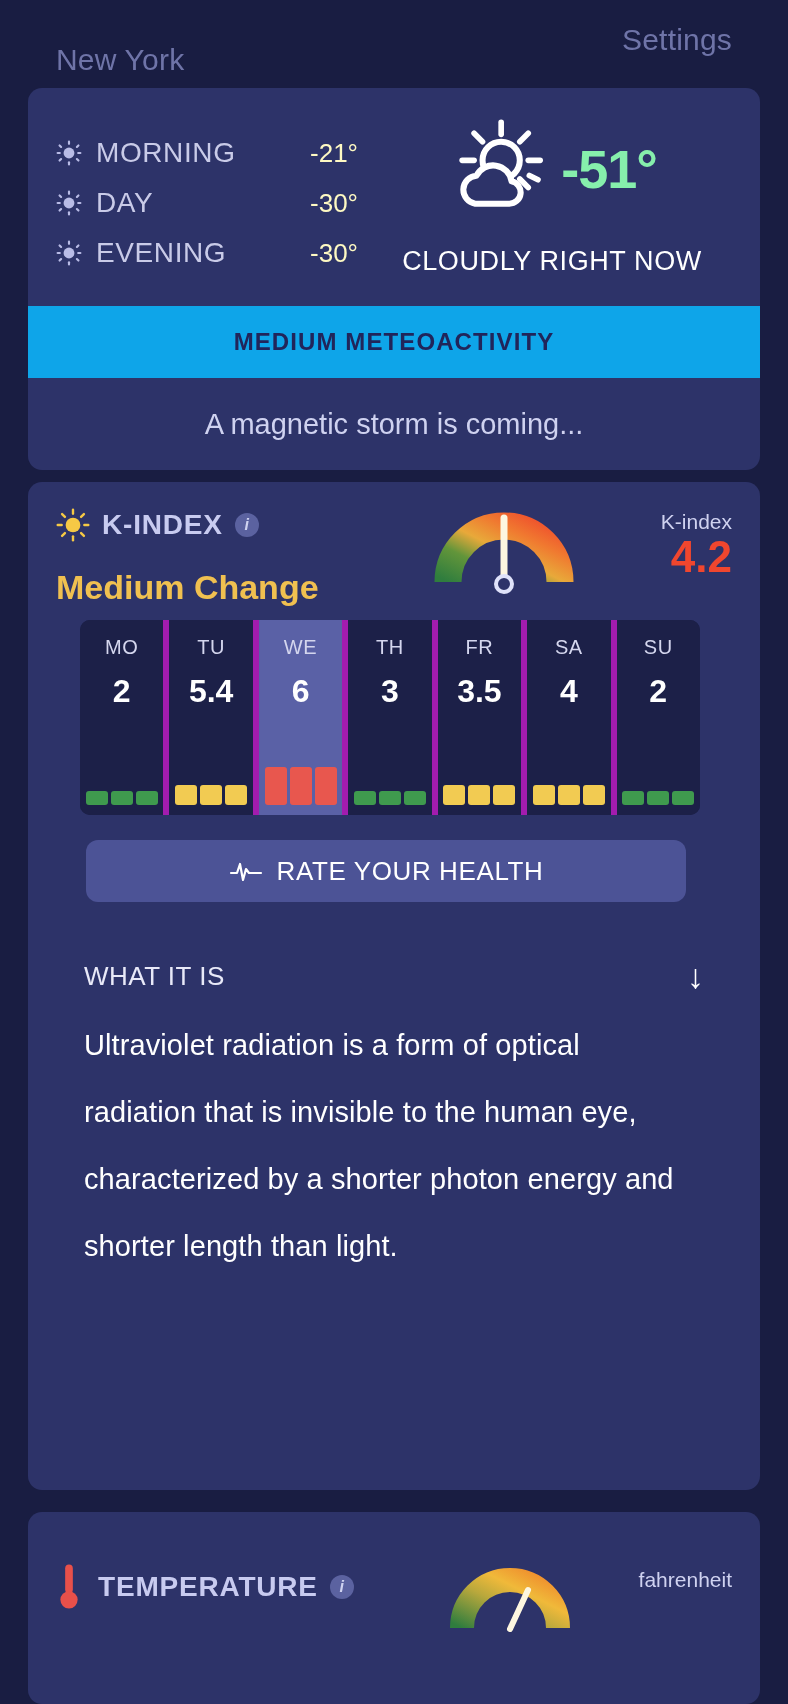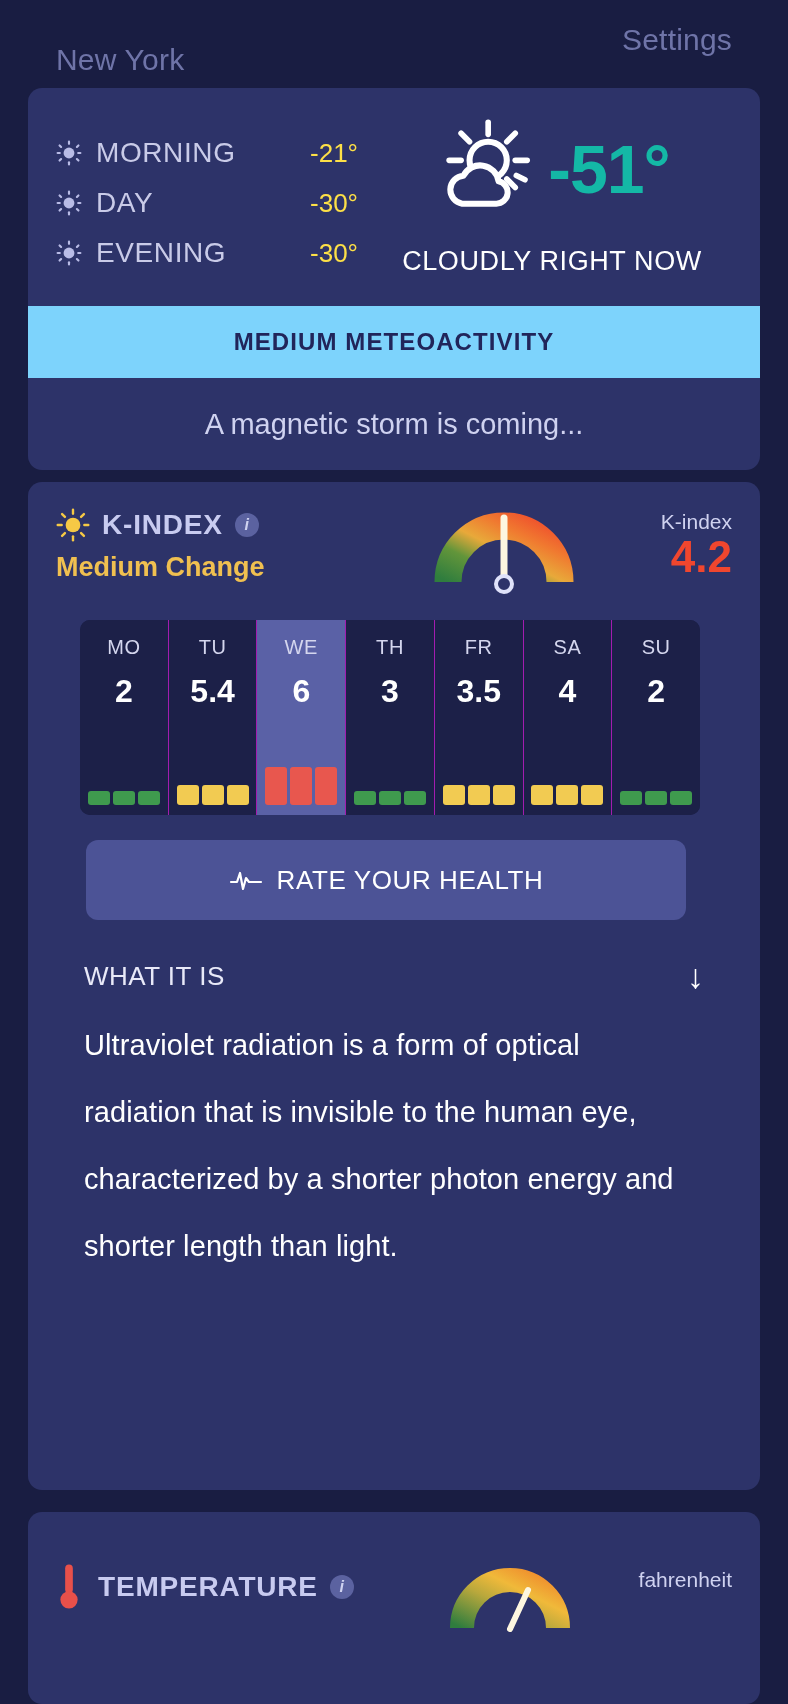--- a/index.html
+++ b/index.html
@@ -73,57 +73,57 @@
     flex: 0 0 auto;
   }
   .part-row .plabel {
     font-size: 28px;
     color: #c9cbe8;
     letter-spacing: .6px;
     flex: 1 1 auto;
   }
   .part-row .pval {
     font-size: 26px;
-    color: #fde047;
+    color: #fef9c3;
     text-align: right;
     min-width: 66px;
   }
   .weather-right {
     flex: 1 1 auto;
     display: flex;
     flex-direction: column;
     align-items: center;
     padding-right: 14px;
   }
   .weather-main {
     display: flex;
     align-items: center;
     height: 110px;
   }
   .weather-main .big-temp {
-    font-size: 68px;
-    font-weight: bold;
-    color: #14b8a6;
+    font-size: 54px;
+    font-weight: bold;
+    color: #86efac;
     letter-spacing: -1px;
     line-height: 1;
     margin-left: 10px;
   }
   .weather-desc {
     margin-top: 22px;
     font-size: 27px;
     color: #ffffff;
     letter-spacing: .6px;
     white-space: nowrap;
   }
   .meteo-banner {
     position: absolute;
     left: 0; top: 218px;
     width: 732px;
     height: 72px;
-    background: #7dd3fc;
+    background: #0ea5e9;
     display: flex;
     align-items: center;
     justify-content: center;
   }
   .meteo-banner span {
     font-size: 24px;
     font-weight: bold;
     color: #21255a;
     letter-spacing: 1.1px;
   }
@@ -162,22 +162,22 @@
     background: #5b62a0;
     color: #cfd2f0;
     font-size: 16px;
     font-weight: bold;
     display: inline-flex;
     align-items: center;
     justify-content: center;
     font-style: italic;
   }
   .k-sub {
-    margin-top: 10px;
-    font-size: 27px;
+    margin-top: 26px;
+    font-size: 34px;
     font-weight: bold;
     color: #f0c050;
   }
   .gauge-wrap {
     position: absolute;
     right: 186px;
     top: 22px;
     width: 140px;
     height: 100px;
   }
@@ -205,21 +205,21 @@
     height: 195px;
     display: flex;
     border-radius: 10px;
     overflow: hidden;
     background: #1c2048;
   }
   .day {
     flex: 1 1 0;
     position: relative;
     background: #1c2048;
-    border-right: 1px solid #a21caf;
+    border-right: 6px solid #a21caf;
     display: flex;
     flex-direction: column;
     align-items: center;
     padding-top: 16px;
   }
   .day:last-child { border-right: none; }
   .day.active { background: #5a61a6; text-align: right; }
   .day .dname {
     font-size: 20px;
     color: #d4d6ee;
@@ -248,21 +248,21 @@
   .seg.green  { background: #3f9a4e; height: 14px; }
   .seg.yellow { background: #f2cb52; height: 20px; }
   .seg.red    { background: #e8574e; height: 38px; }
 
   
   .rate-btn {
     position: absolute;
     left: 58px;
     top: 358px;
     width: 600px;
-    height: 80px;
+    height: 62px;
     background: #4c5396;
     border-radius: 12px;
     display: flex;
     align-items: center;
     justify-content: center;
     gap: 14px;
     border: none;
     cursor: pointer;
   }
   .rate-btn .rate-label {

